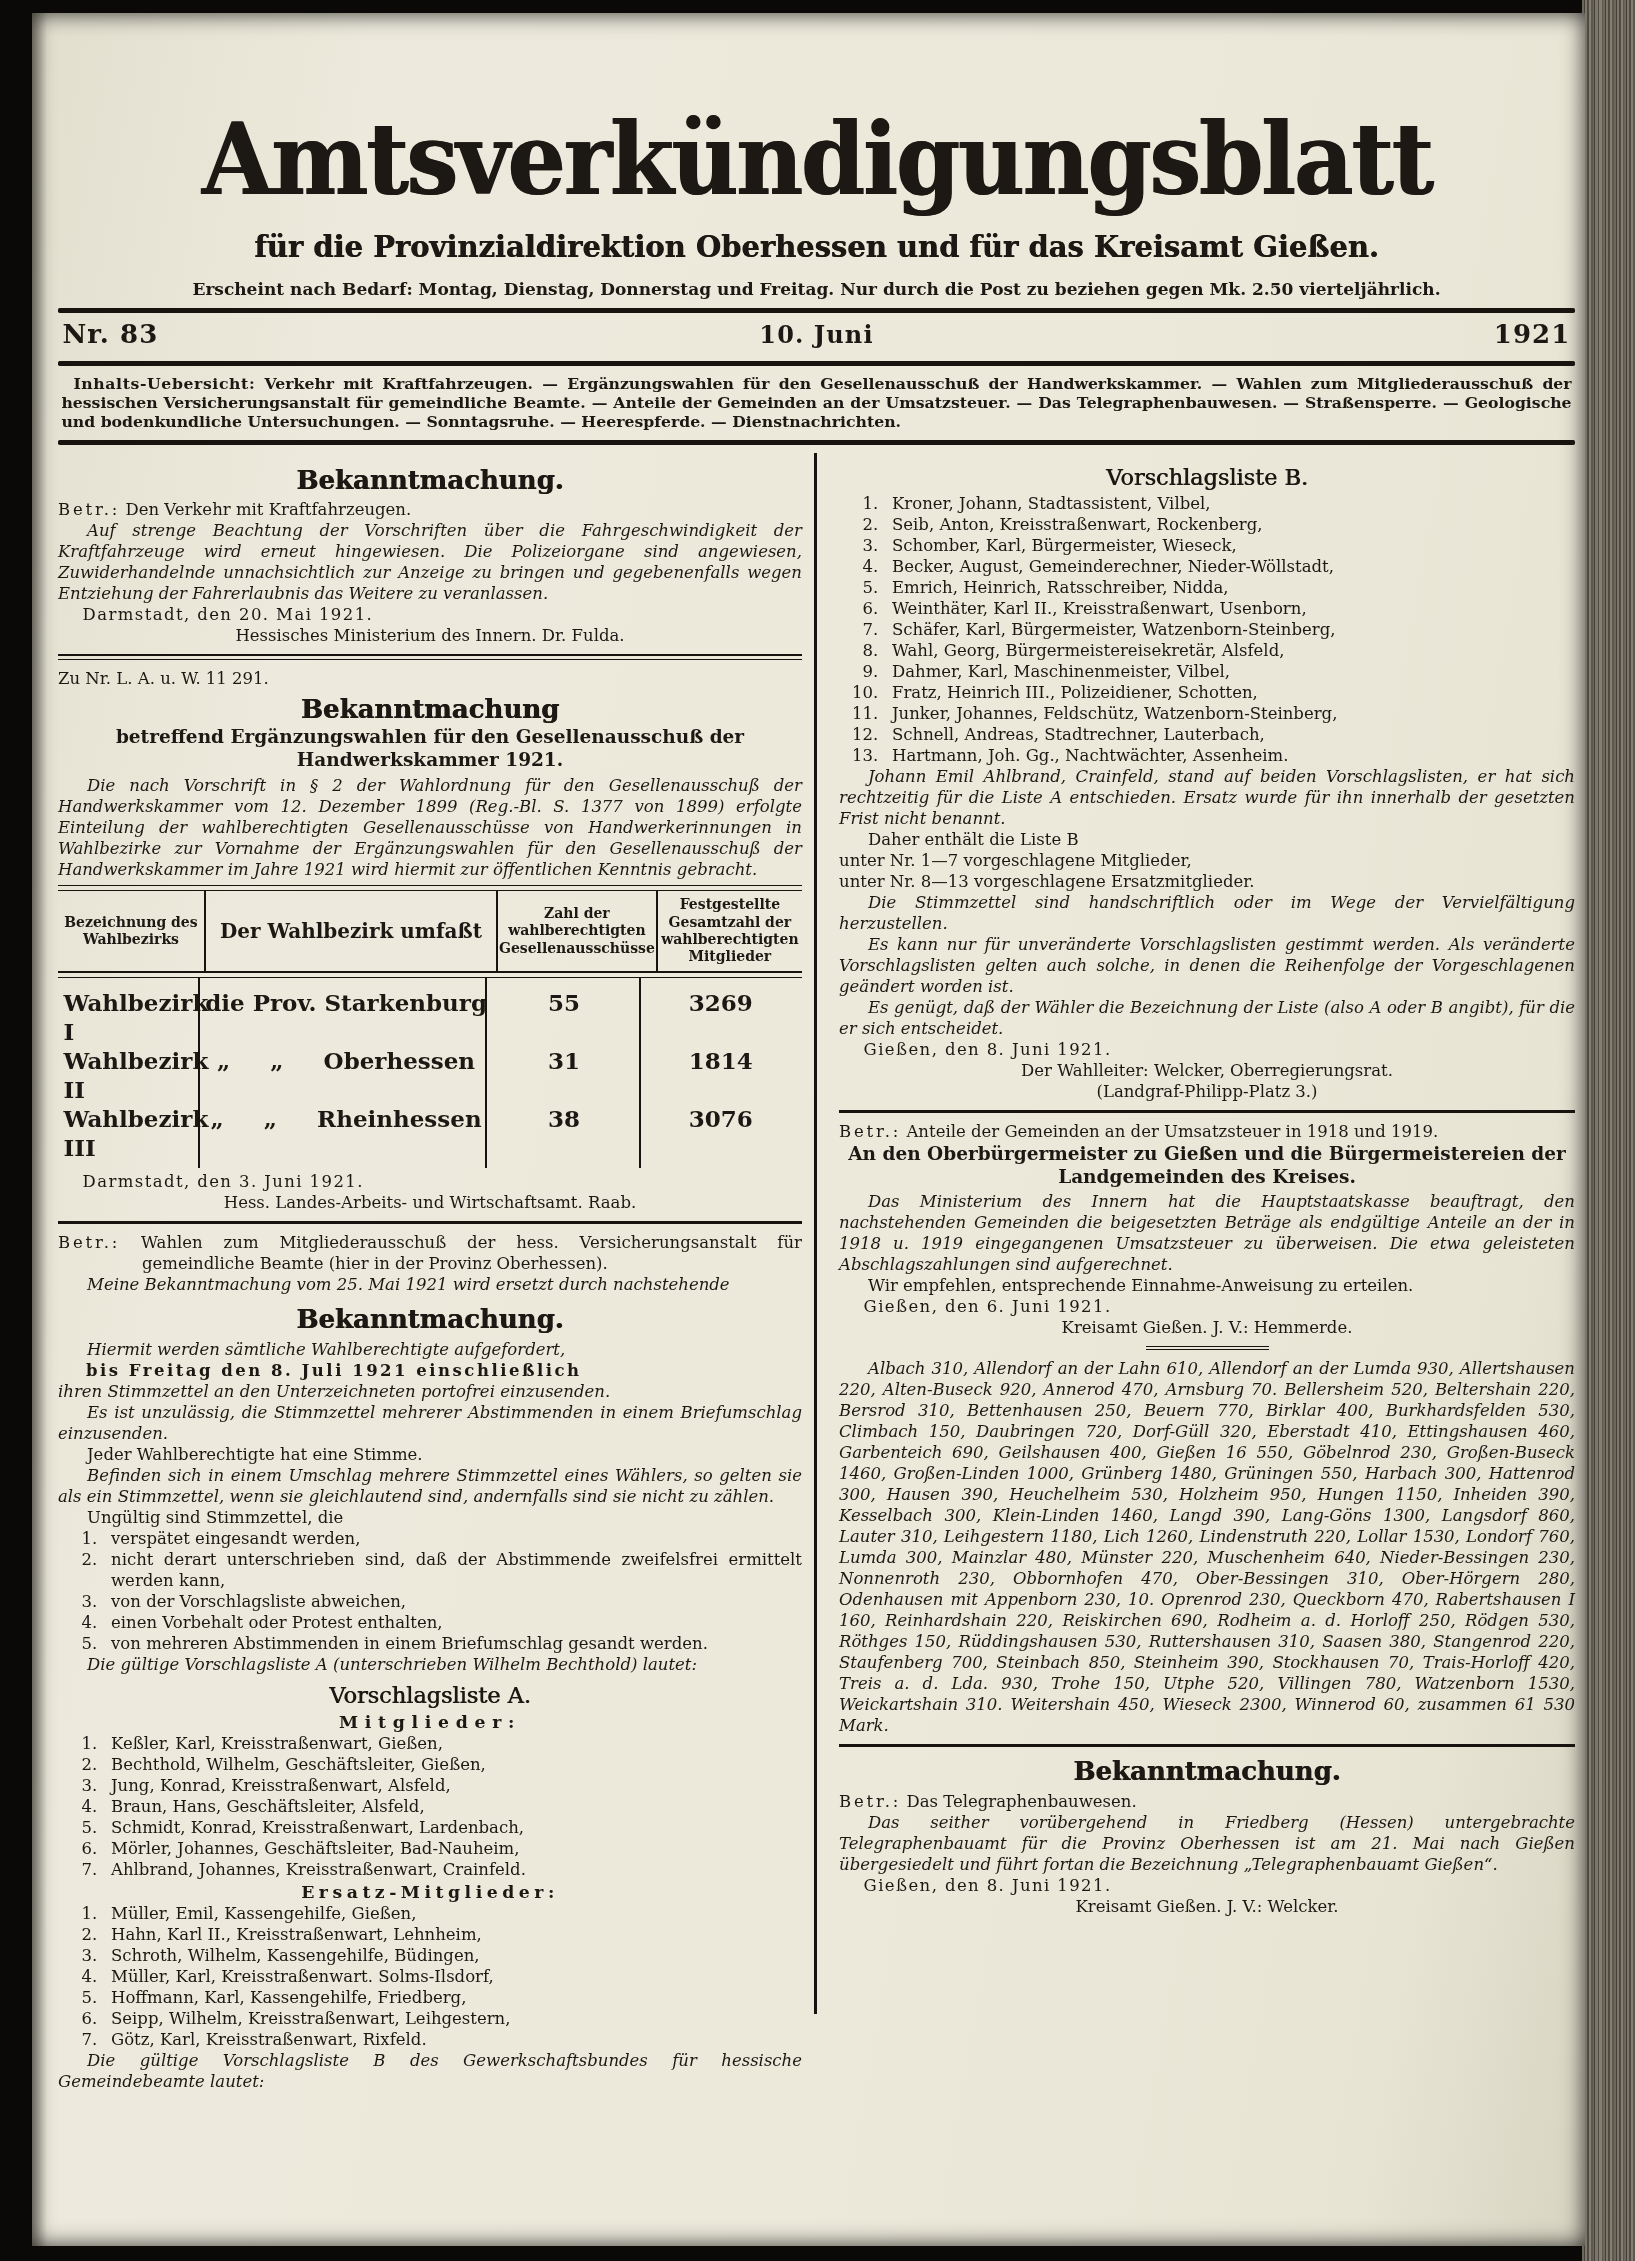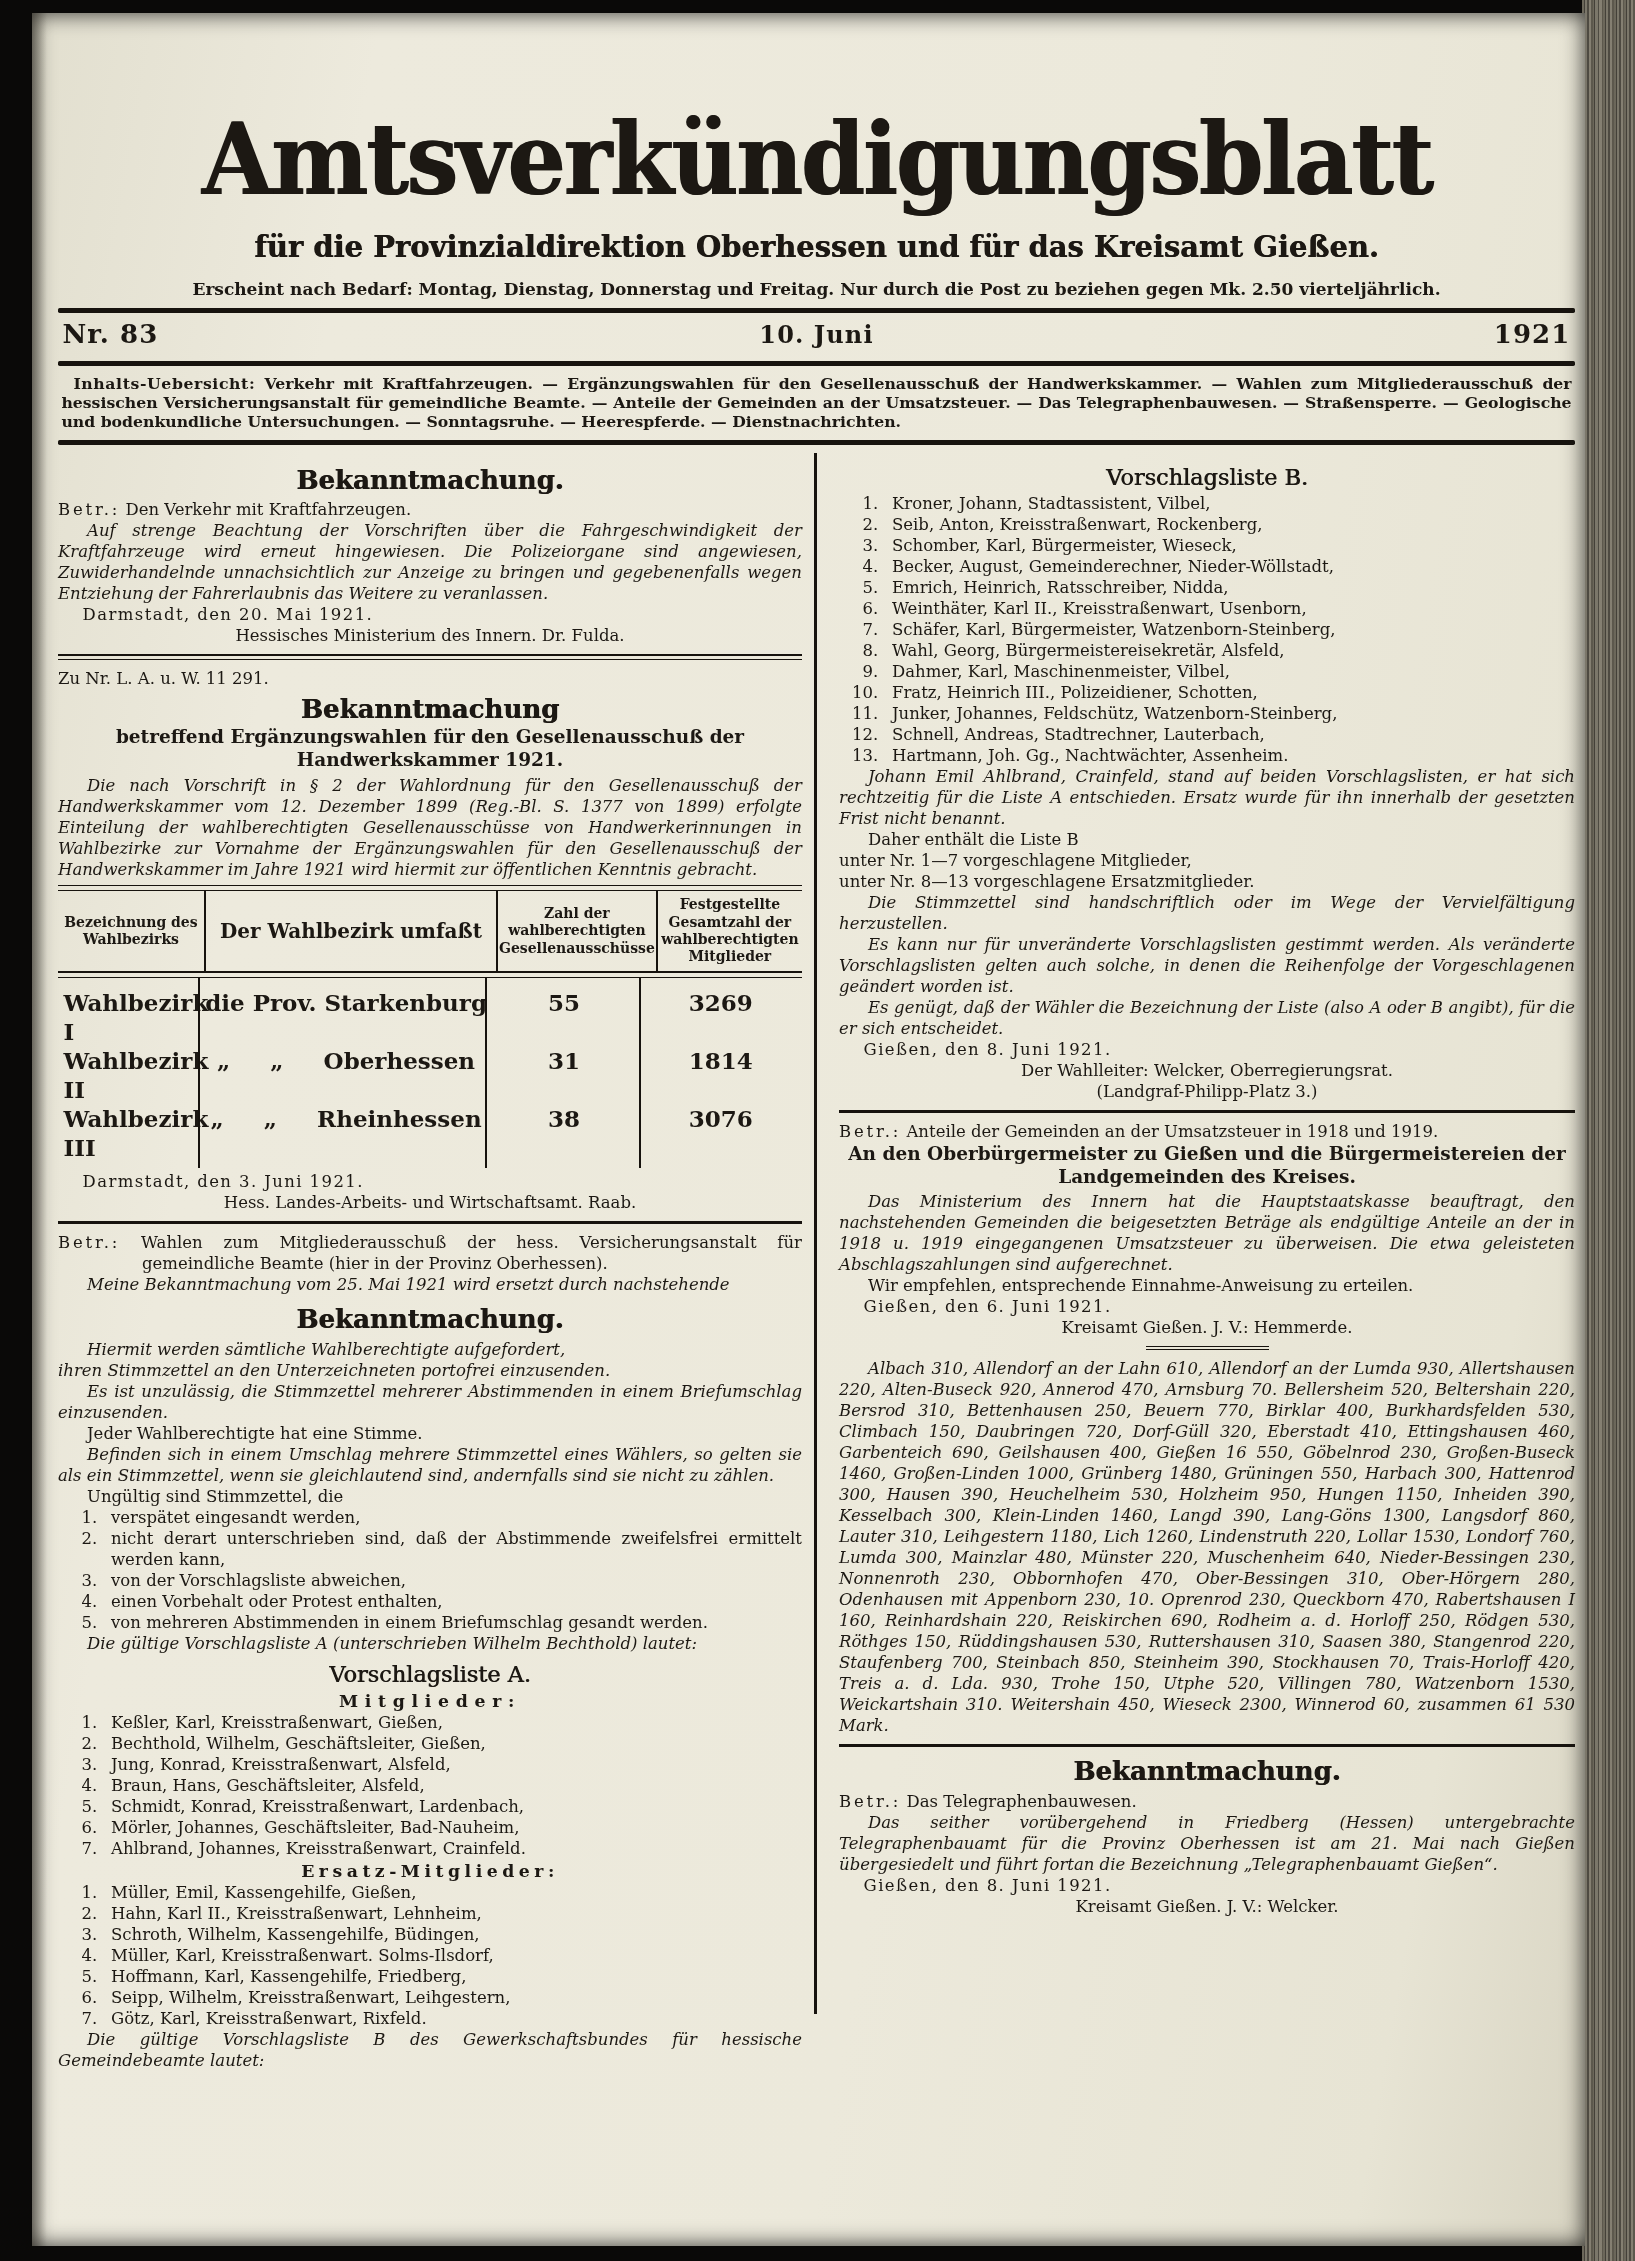--- a/index.html
+++ b/index.html
@@ -182,20 +182,21 @@
         </div>
 
         <p class="place">Darmstadt, den 3. Juni 1921.</p>
         <p class="center">Hess. Landes-Arbeits- und Wirtschaftsamt.  Raab.</p>
         <div class="sec-rule"></div>
 
         <p class="betr"><span class="betr-label">Betr.:</span> <span>Wahlen zum Mitgliederausschuß der hess. Versicherungsanstalt für gemeindliche Beamte (hier in der Provinz Oberhessen).</span></p>
         <p class="ind just">Meine Bekanntmachung vom 25. Mai 1921 wird ersetzt durch nachstehende</p>
         <h2 class="h-bek">Bekanntmachung.</h2>
         <p class="ind just">Hiermit werden sämtliche Wahlberechtigte aufgefordert,</p>
+        <p class="spread">bis Freitag den 8. Juli 1921 einschließlich</p>
         <p class="just">ihren Stimmzettel an den Unterzeichneten portofrei einzusenden.</p>
         <p class="ind just">Es ist unzulässig, die Stimmzettel mehrerer Abstimmenden in einem Briefumschlag einzusenden.</p>
         <p class="ind">Jeder Wahlberechtigte hat eine Stimme.</p>
         <p class="ind just">Befinden sich in einem Umschlag mehrere Stimmzettel eines Wählers, so gelten sie als ein Stimmzettel, wenn sie gleichlautend sind, andernfalls sind sie nicht zu zählen.</p>
         <p class="ind">Ungültig sind Stimmzettel, die</p>
         <div class="nlist">
             <div class="item"><span class="n">1.</span><span>verspätet eingesandt werden,</span></div>
             <div class="item"><span class="n">2.</span><span>nicht derart unterschrieben sind, daß der Abstimmende zweifelsfrei ermittelt werden kann,</span></div>
             <div class="item"><span class="n">3.</span><span>von der Vorschlagsliste abweichen,</span></div>
             <div class="item"><span class="n">4.</span><span>einen Vorbehalt oder Protest enthalten,</span></div>

